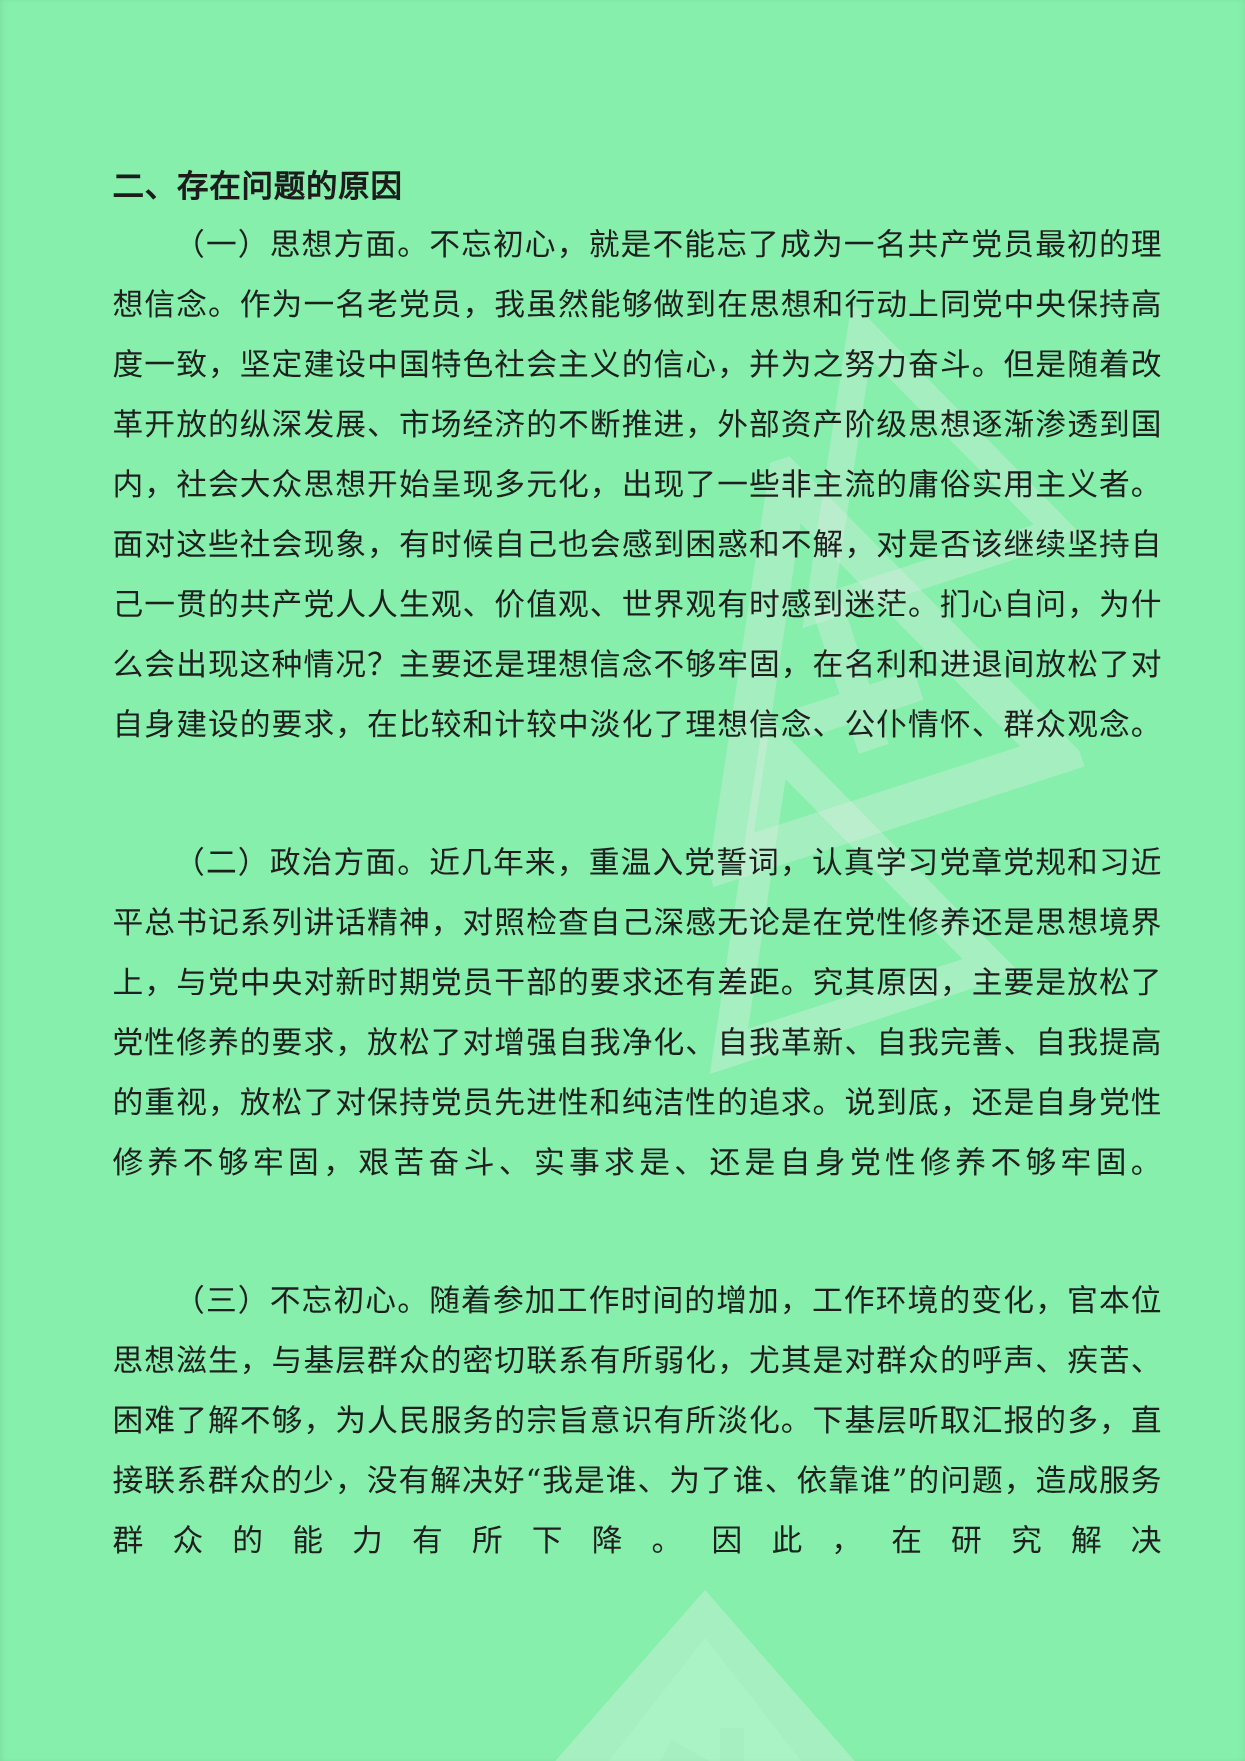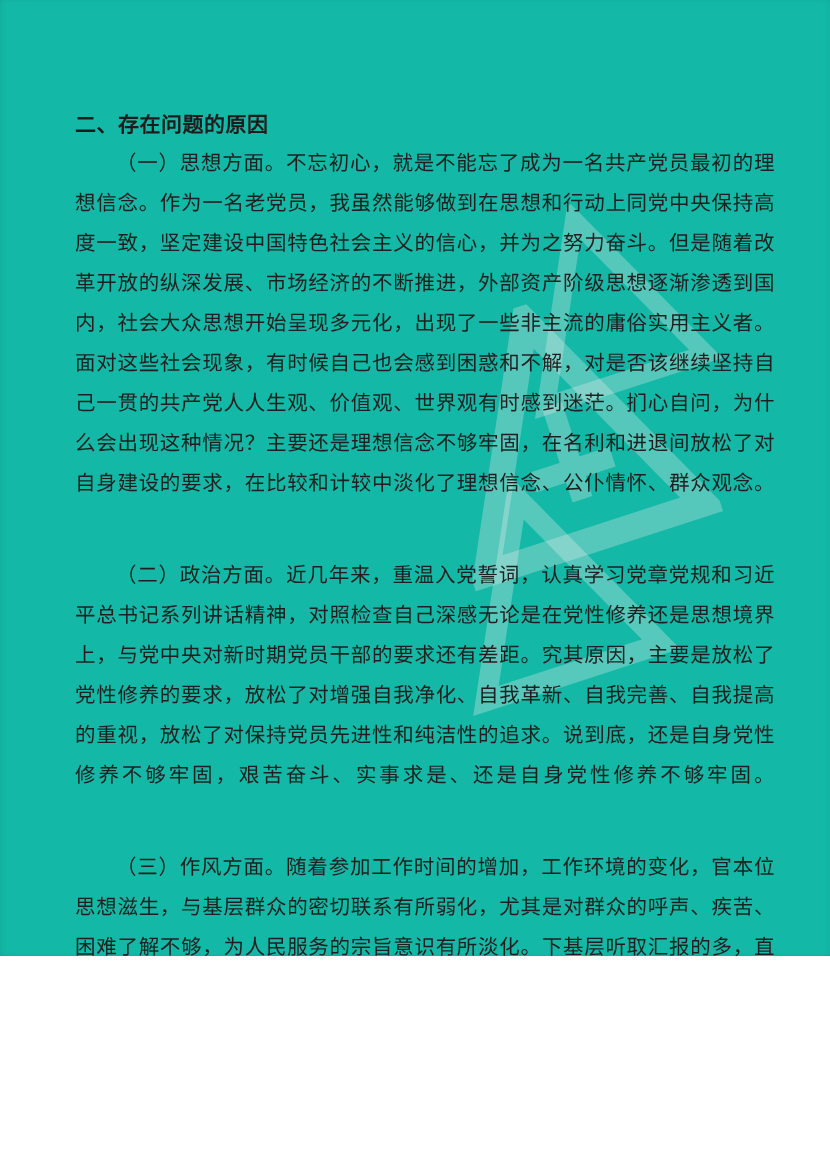--- a/index.html
+++ b/index.html
@@ -10,23 +10,23 @@
   }
 
   body {
     font-family: "DejaVu Serif", serif;
   }
 
   
   .page {
     position: relative;
     width: 830px;
-    height: 956px;
+    height: 1174px;
     margin: 0 auto;
-    background: #14b8a6;
+    background: #86efac;
     overflow: hidden;
     box-sizing: border-box;
     
     box-shadow: inset 3px 0 6px -3px rgba(0,0,0,0.10),
                 inset -3px 0 6px -3px rgba(0,0,0,0.07);
   }
 
   
   .watermark-layer {
     position: absolute;
@@ -139,19 +139,19 @@
   <div class="content">
 
     <h2 class="doc-heading">二、存在问题的原因</h2>
 
     <div class="body-block">
 
       <p class="para">（一）思想方面。不忘初心，就是不能忘了成为一名共产党员最初的理想信念。作为一名老党员，我虽然能够做到在思想和行动上同党中央保持高度一致，坚定建设中国特色社会主义的信心，并为之努力奋斗。但是随着改革开放的纵深发展、市场经济的不断推进，外部资产阶级思想逐渐渗透到国内，社会大众思想开始呈现多元化，出现了一些非主流的庸俗实用主义者。面对这些社会现象，有时候自己也会感到困惑和不解，对是否该继续坚持自己一贯的共产党人人生观、价值观、世界观有时感到迷茫。扪心自问，为什么会出现这种情况？主要还是理想信念不够牢固，在名利和进退间放松了对自身建设的要求，在比较和计较中淡化了理想信念、公仆情怀、群众观念。</p>
 
       <p class="para">（二）政治方面。近几年来，重温入党誓词，认真学习党章党规和习近平总书记系列讲话精神，对照检查自己深感无论是在党性修养还是思想境界上，与党中央对新时期党员干部的要求还有差距。究其原因，主要是放松了党性修养的要求，放松了对增强自我净化、自我革新、自我完善、自我提高的重视，放松了对保持党员先进性和纯洁性的追求。说到底，还是自身党性修养不够牢固，艰苦奋斗、实事求是、还是自身党性修养不够牢固。</p>
 
-      <p class="para">（三）作风方面。随着参加工作时间的增加，工作环境的变化，官本位思想滋生，与基层群众的密切联系有所弱化，尤其是对群众的呼声、疾苦、困难了解不够，为人民服务的宗旨意识有所淡化。下基层听取汇报的多，直接联系群众的少，没有解决好“我是谁、为了谁、依靠谁”的问题，造成服务群众的能力有所下降。因此，在研究解决</p>
+      <p class="para">（三）不忘初心。随着参加工作时间的增加，工作环境的变化，官本位思想滋生，与基层群众的密切联系有所弱化，尤其是对群众的呼声、疾苦、困难了解不够，为人民服务的宗旨意识有所淡化。下基层听取汇报的多，直接联系群众的少，没有解决好“我是谁、为了谁、依靠谁”的问题，造成服务群众的能力有所下降。因此，在研究解决</p>
 
     </div>
 
   </div>
 
 </div>
 
 </body></html>

